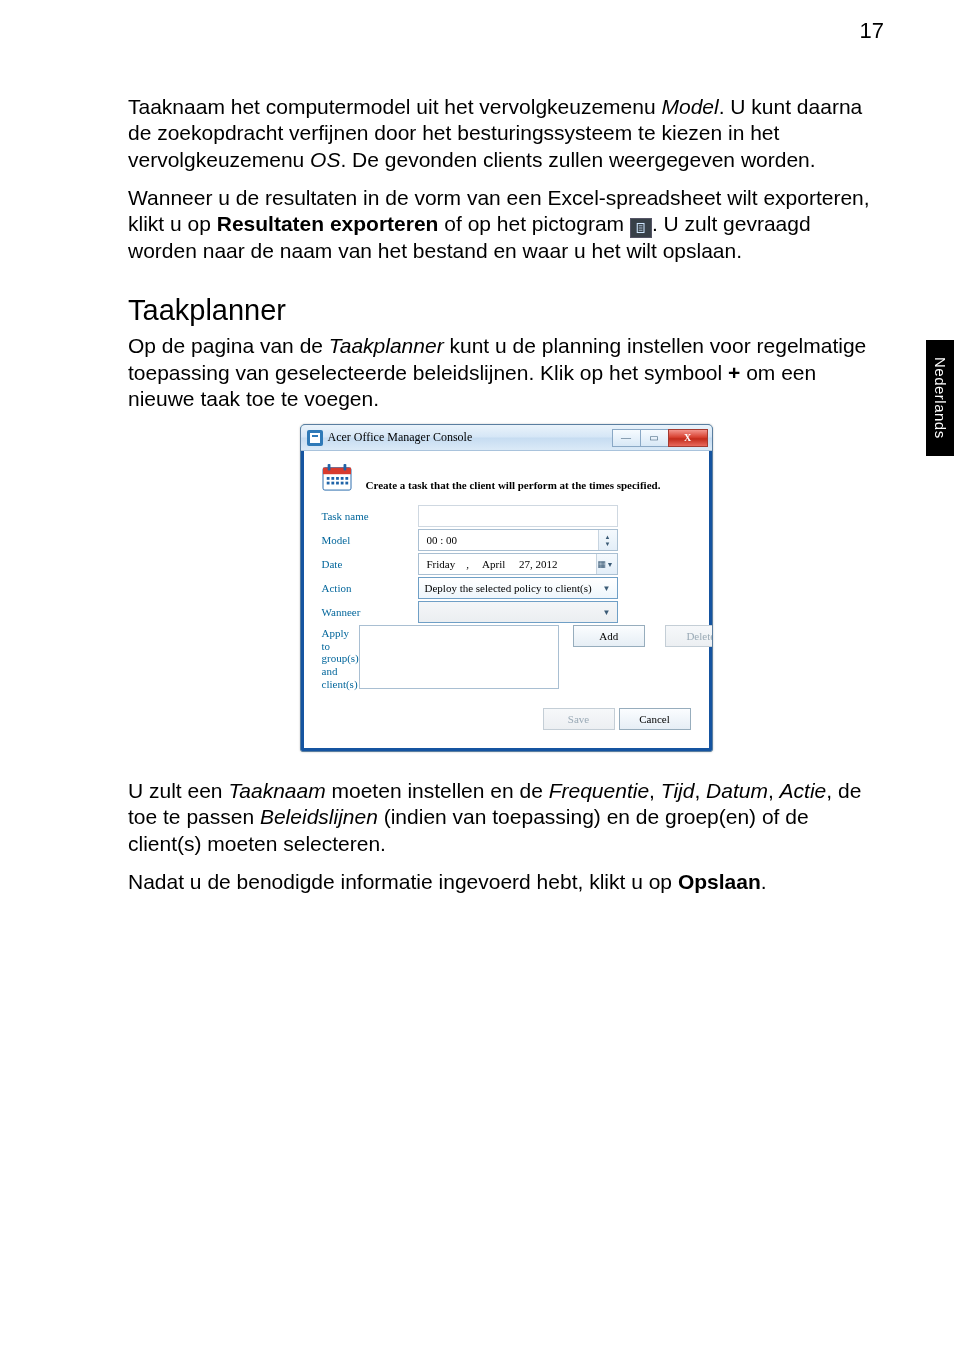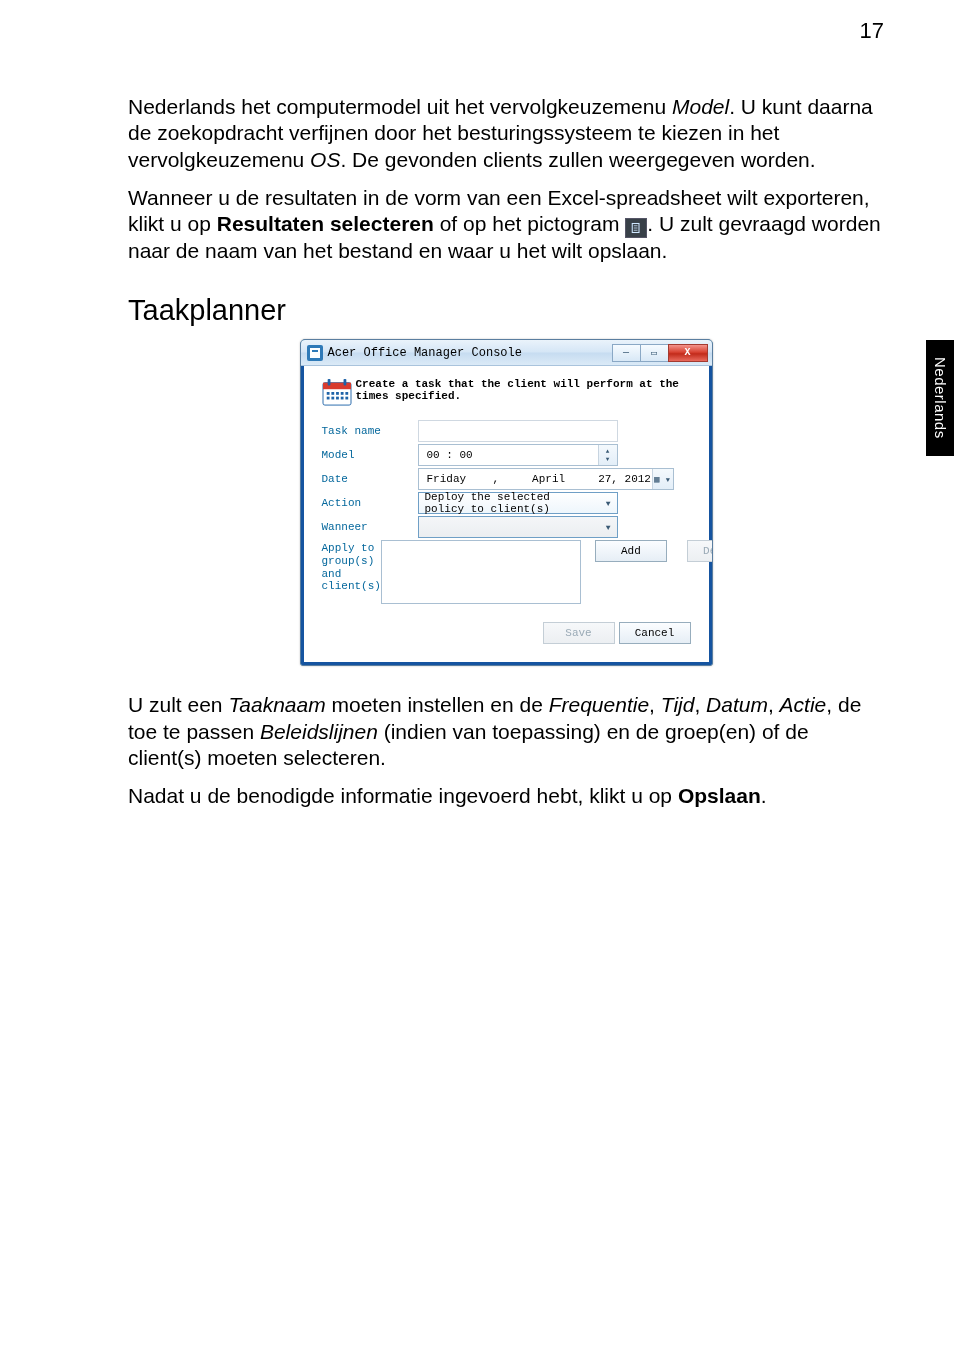--- a/index.html
+++ b/index.html
@@ -59,21 +59,21 @@
     font-size: 13px;
   }
   
   .window-wrap {
     display: flex;
     justify-content: center;
     margin: 12px 0 26px 0;
   }
   .win {
     width: 413px;
-    font-family: Liberation Mono, monospace;
+    font-family: Liberation Serif, serif;
     font-size: 11px;
     color: #04679c;
     border: 1px solid #5a7ea0;
     border-radius: 5px 5px 3px 3px;
     box-shadow: 0 0 2px rgba(0,0,0,0.25);
     background: #0369a1;
     overflow: hidden;
     position: relative;
   }
   .win-titlebar {
@@ -112,21 +112,21 @@
     width: 40px;
     font-weight: bold;
   }
   .win-body {
     padding: 12px 18px 18px 18px;
     background: #fff;
     border-left: 3px solid #1554a0;
     border-right: 3px solid #1554a0;
     border-bottom: 3px solid #1554a0;
   }
-  .win-heading-row { display: flex; align-items: flex-start; gap: 4px; margin-bottom: 14px; }
+  .win-heading-row { display: flex; align-items: flex-end; gap: 14px; margin-bottom: 14px; }
   .cal-icon {
     width: 30px; height: 28px;
     display: inline-block;
   }
   .win-heading {
     color: #000;
     font-size: 11px;
     font-weight: bold;
   }
   .form-row {
@@ -250,37 +250,40 @@
 </style>
 </head>
 <body>
 
 <div class="page">
   <div class="page-number">17</div>
 
   <div class="side-tab">Nederlands</div>
 
   <p class="body">
-    <span>Nederlands het computermodel uit het vervolgkeuzemenu </span><span class="italic">Model</span><span>. U kunt daarna de zoekopdracht verfijnen door het besturingssysteem te kiezen in het vervolgkeuzemenu </span><span class="italic">OS</span><span>. De gevonden clients zullen weergegeven worden.</span>
-  </p>
-
-  <p class="body">
-    <span>Wanneer u de resultaten in de vorm van een Excel-spreadsheet wilt exporteren, klikt u op </span><span class="bold">Resultaten selecteren</span><span> of op het pictogram </span>
+    <span>Taaknaam het computermodel uit het vervolgkeuzemenu </span><span class="italic">Model</span><span>. U kunt daarna de zoekopdracht verfijnen door het besturingssysteem te kiezen in het vervolgkeuzemenu </span><span class="italic">OS</span><span>. De gevonden clients zullen weergegeven worden.</span>
+  </p>
+
+  <p class="body">
+    <span>Wanneer u de resultaten in de vorm van een Excel-spreadsheet wilt exporteren, klikt u op </span><span class="bold">Resultaten exporteren</span><span> of op het pictogram </span>
     <span class="export-icon">
       <svg viewBox="0 0 16 16" width="12" height="12">
           <rect x="3" y="2" width="9" height="12" fill="none" stroke="#cfe7ff" stroke-width="1.4"></rect>
           <line x1="5" y1="5" x2="10" y2="5" stroke="#cfe7ff"></line>
           <line x1="5" y1="8" x2="10" y2="8" stroke="#cfe7ff"></line>
           <line x1="5" y1="11" x2="10" y2="11" stroke="#cfe7ff"></line>
         </svg>
     </span><span>. U zult gevraagd worden naar de naam van het bestand en waar u het wilt opslaan.</span>
   </p>
 
   <h2 class="section">Taakplanner</h2>
 
+  <p class="body">
+    <span>Op de pagina van de </span><span class="italic">Taakplanner</span><span> kunt u de planning instellen voor regelmatige toepassing van geselecteerde beleidslijnen. Klik op het symbool </span><span class="bold">+</span><span> om een nieuwe taak toe te voegen.</span>
+  </p>
 
   <div class="window-wrap">
     <div class="win">
       <div class="win-titlebar">
         <span class="win-app-icon">
           <svg viewBox="0 0 16 16" width="16" height="16">
             <rect width="16" height="16" rx="2" fill="#2f7ab8"></rect>
             <rect x="3" y="3" width="10" height="10" fill="#fff"></rect>
             <rect x="5" y="5" width="6" height="2" fill="#2f7ab8"></rect>
           </svg>

